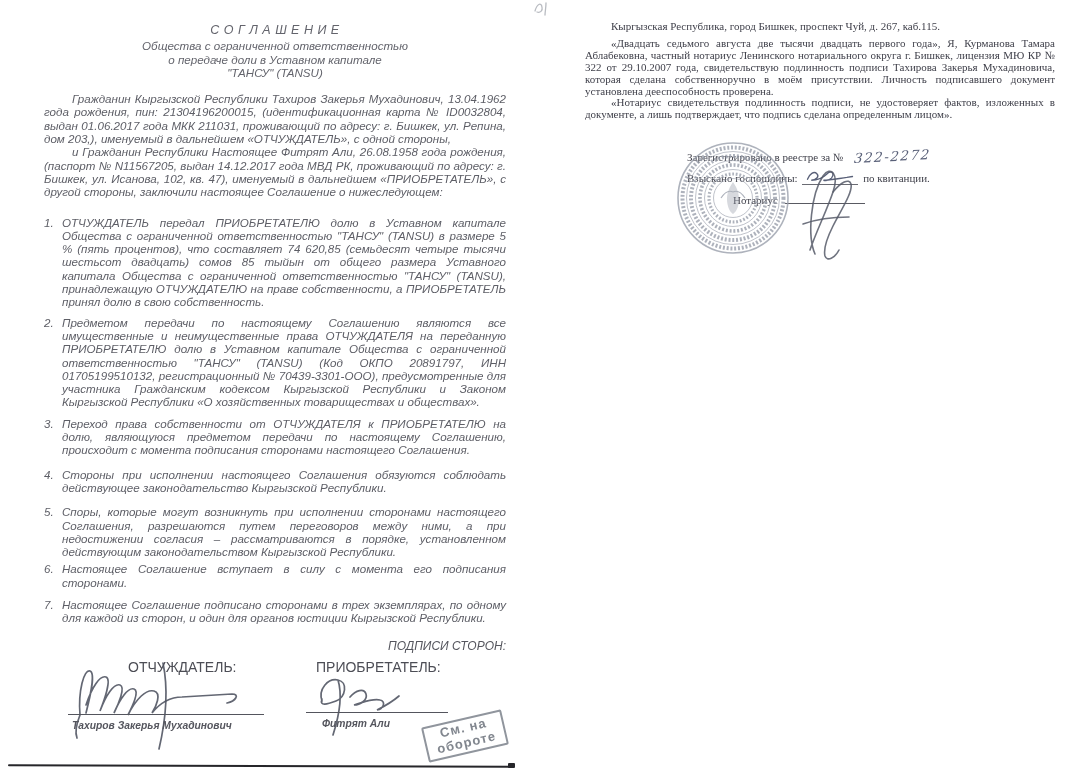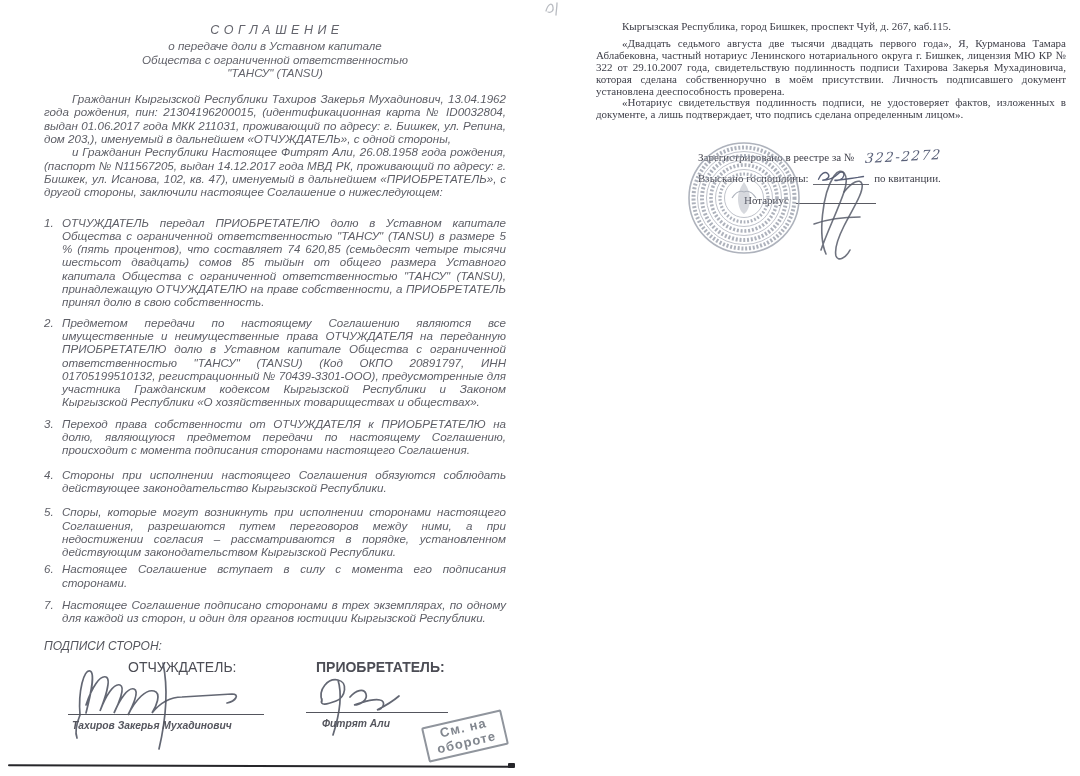--- a/index.html
+++ b/index.html
@@ -18,40 +18,40 @@
   .title { text-align:center; color:#63646c; }
   .title .t-main { font-size:12.5px; letter-spacing:.5px; margin-bottom:2px; }
   .city-row { display:flex; justify-content:space-between; margin-top:9px; }
   .intro { margin-top:13px; }
   .intro p { text-align:justify; text-indent:28px; }
   .item { display:flex; margin-top:11px; }
   .item .num { flex:0 0 18px; }
   .item .txt { flex:1; text-align:justify; }
   .item.tight { margin-top:4px; }
   .b { font-weight:normal; }
-  .sign-heading { text-align:left; margin-top:15px; font-size:12px; color:#55565e; }
+  .sign-heading { text-align:right; margin-top:15px; font-size:12px; color:#55565e; }
   .sig-block { position:relative; height:118px; margin-top:6px; }
   .sig-label { position:absolute; font-style:normal; font-size:14px; color:#4c4d55; }
   .sig-line { position:absolute; height:1.6px; background:#54555d; }
   .sig-name { position:absolute; font-weight:bold; font-size:10.3px; text-align:left; color:#55565e; }
   .sig-svg { position:absolute; }
   .sig-svg path { fill:none; stroke:#4d5260; stroke-width:1.7; stroke-linecap:round; opacity:.88; }
   .scan-line { position:absolute; left:8px; top:765px; width:506px; height:2.2px;
     background:#26262a; transform:rotate(.15deg); border-radius:1px; }
   .scan-line-blob { position:absolute; left:508px; top:763px; width:7px; height:5px; background:#26262a; border-radius:1px;}
   .reverse-stamp {
     position:absolute; left:424px; top:718px; transform:rotate(-13deg);
     border:2px solid #90959d; color:#82878f; padding:1px 9px 2px;
     font-family:"Liberation Sans",sans-serif; font-weight:bold;
     font-size:13px; line-height:14.5px; text-align:center; letter-spacing:1px;
     border-radius:2px;
   }
   
   .page-right {
-    position:absolute; left:540px; top:0; width:540px; height:756px;
+    position:absolute; left:529px; top:0; width:540px; height:756px;
     padding:21px 14px 8px 56px;
     font-family:"Liberation Serif",serif; color:#40414b;
     font-size:11px; line-height:11.9px;
   }
   .address { text-indent:26px; }
   .notary-par { text-align:justify; text-indent:26px; }
   .notary-par.first { margin-top:5px; }
   .registry-line { position:absolute; white-space:nowrap; }
   .hand {
     display:inline-block; font-family:"DejaVu Serif",serif; font-style:italic;
@@ -69,22 +69,22 @@
   .corner-mark path { fill:none; stroke:#b8bbc1; stroke-width:1.3; stroke-linecap:round; }
 </style>
 </head>
 <body>
 
 <div class="sheet">
 
   <section class="page-left">
     <div class="title">
       <div class="t-main">С О Г Л А Ш Е Н И Е</div>
+      <div>Общества с ограниченной ответственностью</div>
       <div>о передаче доли в Уставном капитале</div>
-      <div>Общества с ограниченной ответственностью</div>
       <div>"ТАНСУ" (TANSU)</div>
     </div>
 
 
     <div class="intro">
       <p><span>Гражданин Кыргызской Республики </span><span class="b">Тахиров Закерья Мухадинович,</span><span> 13.04.1962 года рождения, пин: 21304196200015, (идентификационная карта № ID0032804, выдан 01.06.2017 года  МКК 211031, проживающий по адресу: г. Бишкек, ул. Репина, дом 203,), именуемый в дальнейшем «</span><span class="b">ОТЧУЖДАТЕЛЬ</span><span>», с одной стороны,</span></p>
       <p><span>и Гражданин Республики Настоящее </span><span class="b">Фитрят Али,</span><span> 26.08.1958 года рождения, (паспорт № N11567205, выдан 14.12.2017 года МВД РК, проживающий по адресу: г. Бишкек, ул. Исанова, 102, кв. 47), именуемый в дальнейшем «</span><span class="b">ПРИОБРЕТАТЕЛЬ</span><span>», с другой стороны, заключили настоящее Соглашение о нижеследующем:</span></p>
     </div>
 
     <div class="item" style="margin-top:17px">
@@ -119,21 +119,21 @@
 
     <div class="item" style="margin-top:9px">
       <span class="num">7.</span>
       <p class="txt">Настоящее Соглашение подписано сторонами в трех экземплярах, по одному для каждой из сторон, и один для органов юстиции Кыргызской Республики.</p>
     </div>
 
     <div class="sign-heading">ПОДПИСИ СТОРОН:</div>
 
     <div class="sig-block">
       <span class="sig-label" style="left:84px; top:2px;">ОТЧУЖДАТЕЛЬ:</span>
-      <span class="sig-label" style="left:272px; top:2px;font-weight:bold;">ПРИОБРЕТАТЕЛЬ:</span>
+      <span class="sig-label" style="left:272px; top:2px;">ПРИОБРЕТАТЕЛЬ:</span>
 
       <svg class="sig-svg" style="left:22px; top:-6px;" width="210" height="100" viewBox="0 0 210 100">
         <path d="M14,62 C10,72 9,80 11,85 M14,62 C12,38 18,16 24,18 C30,20 24,44 20,60 M20,52 C26,34 34,22 40,24 C46,26 38,48 34,58 C40,42 48,30 54,32 C60,34 52,52 48,60 C54,46 62,34 68,36 C74,38 66,54 62,62 C70,46 80,36 88,38 C96,40 90,54 86,60 C94,50 104,44 116,44 L166,41 C174,41 170,48 161,50"></path>
         <path d="M97,10 C102,34 100,66 93,96"></path>
       </svg>
       <svg class="sig-svg" style="left:260px; top:6px;" width="115" height="75" viewBox="0 0 115 75">
         <path d="M18,36 C14,24 24,13 34,15 C44,17 42,32 32,36 C24,39 15,42 18,34 M34,15 C38,28 36,48 29,70"></path>
         <path d="M46,32 C52,25 60,23 62,29 C64,35 56,40 50,40 C58,38 68,33 76,35 C82,36 80,44 73,45 C79,42 88,37 95,31"></path>
       </svg>
 

